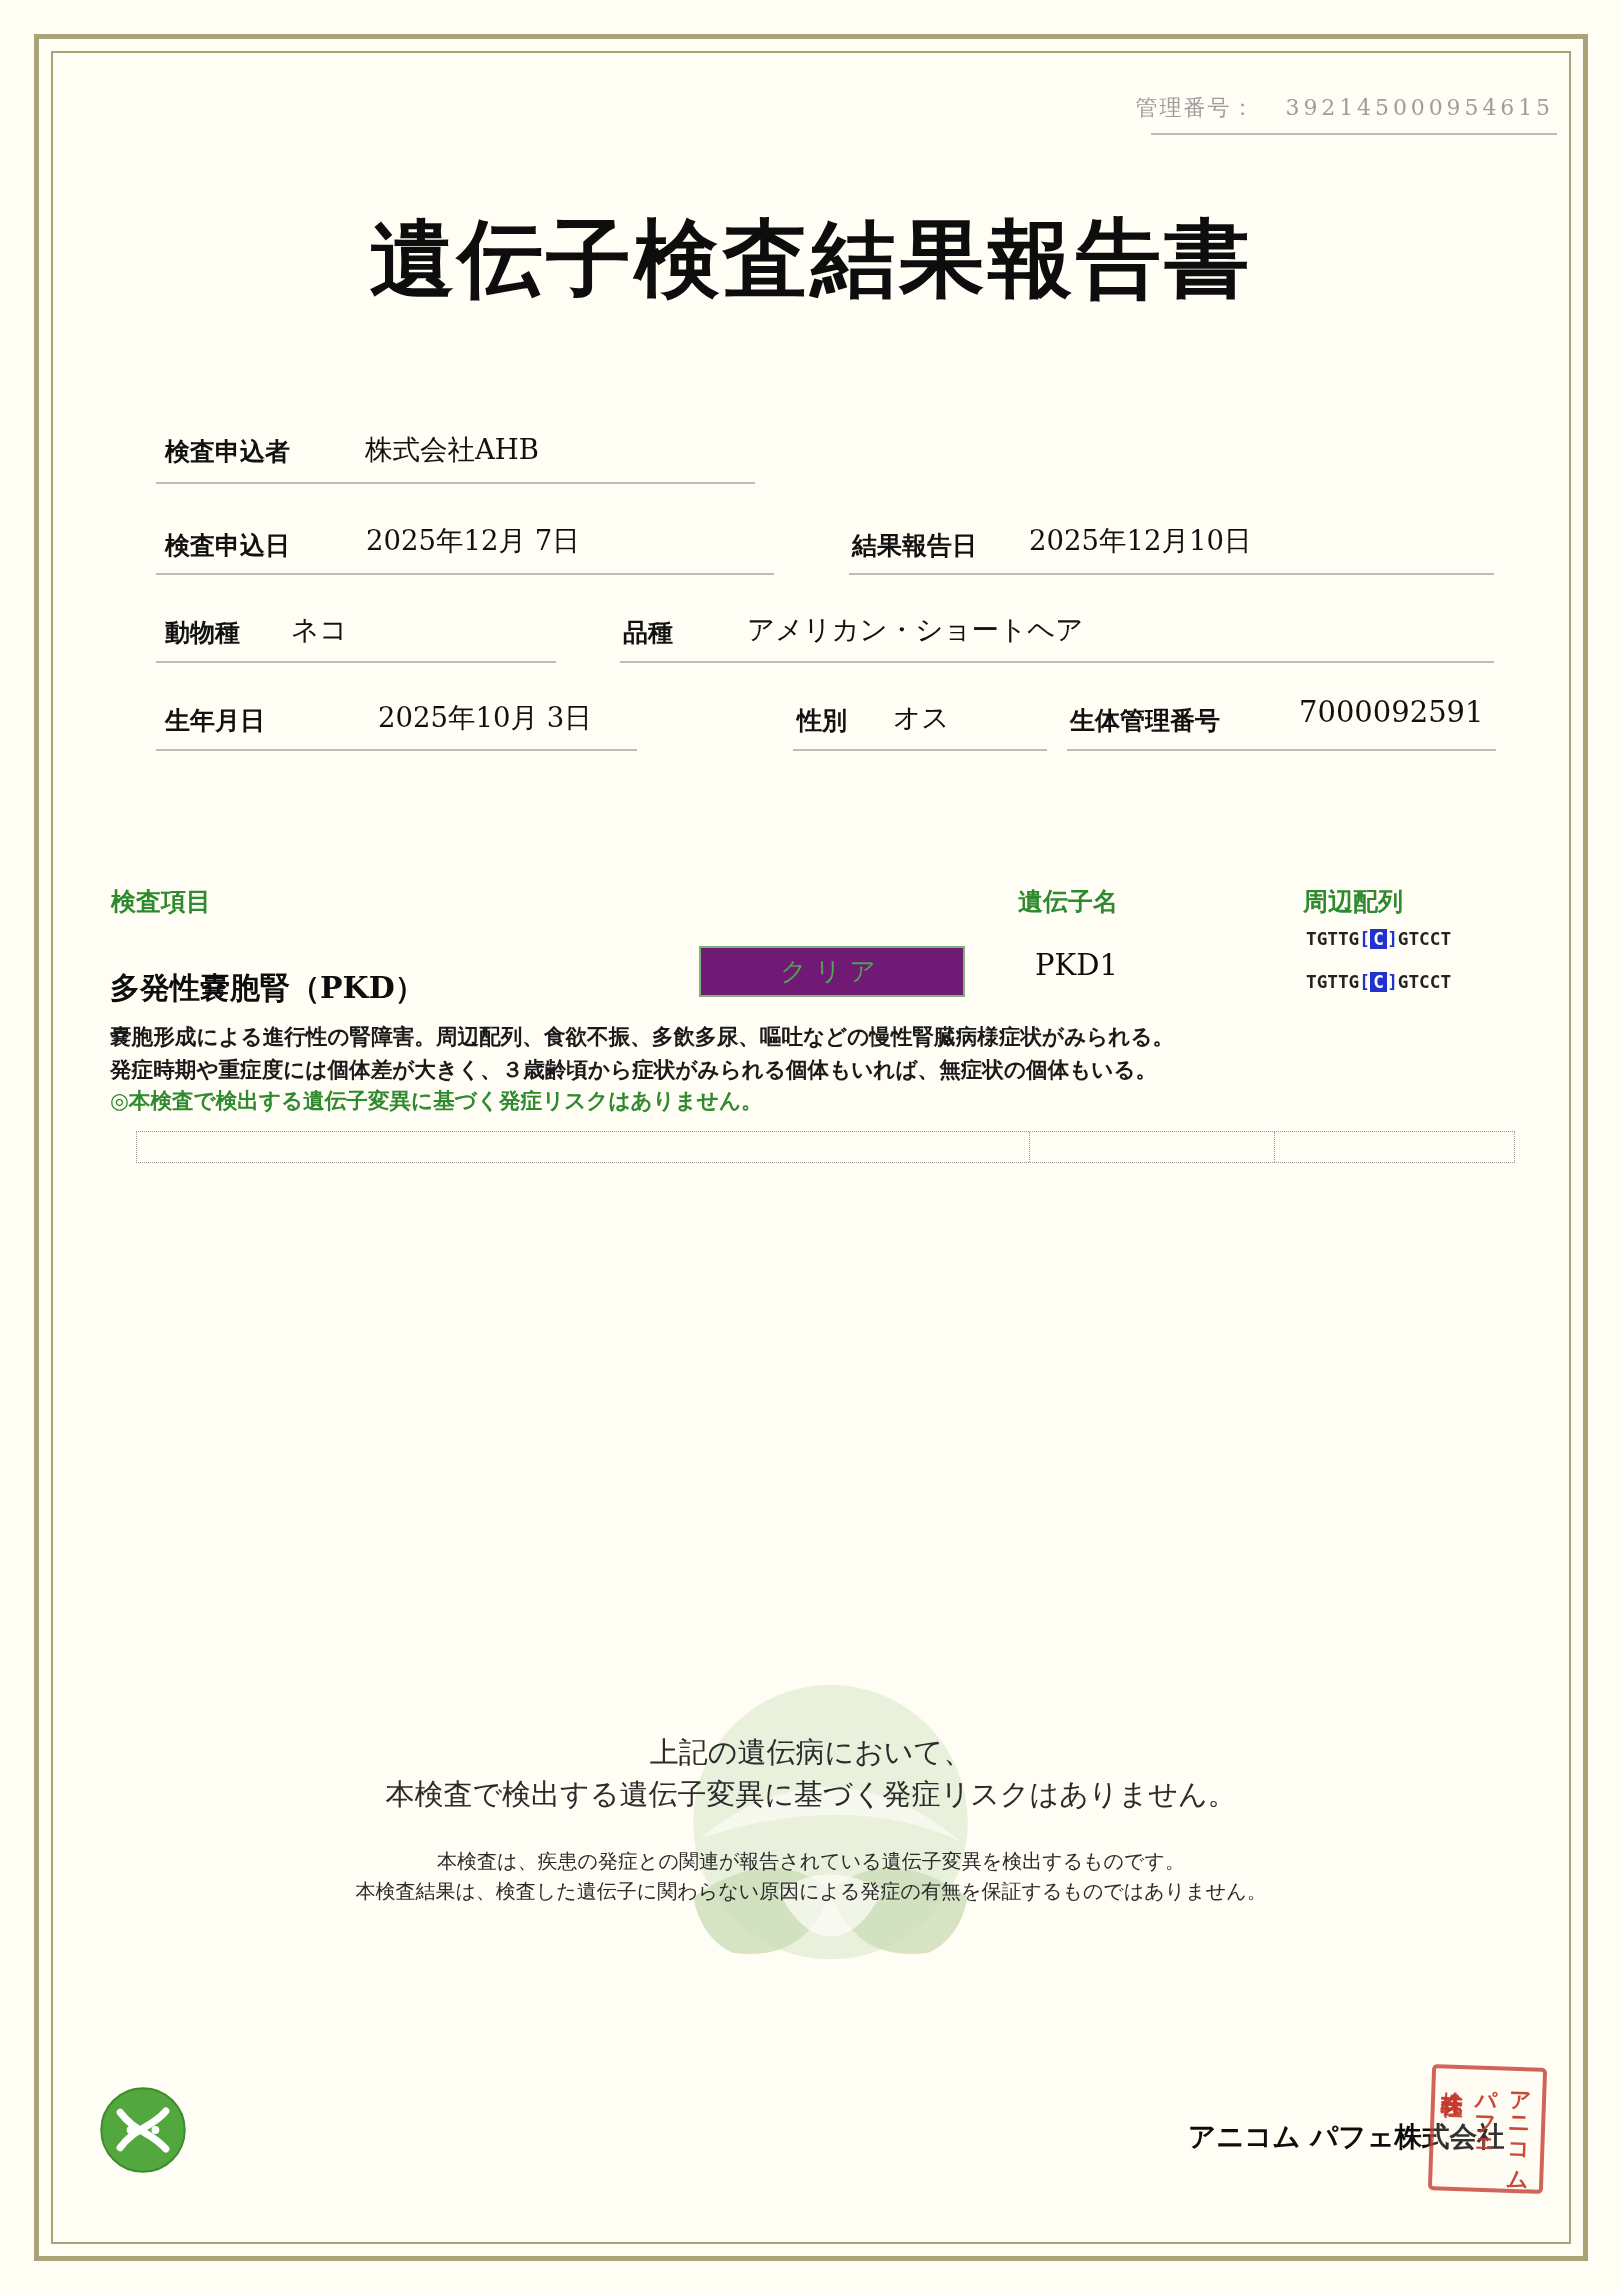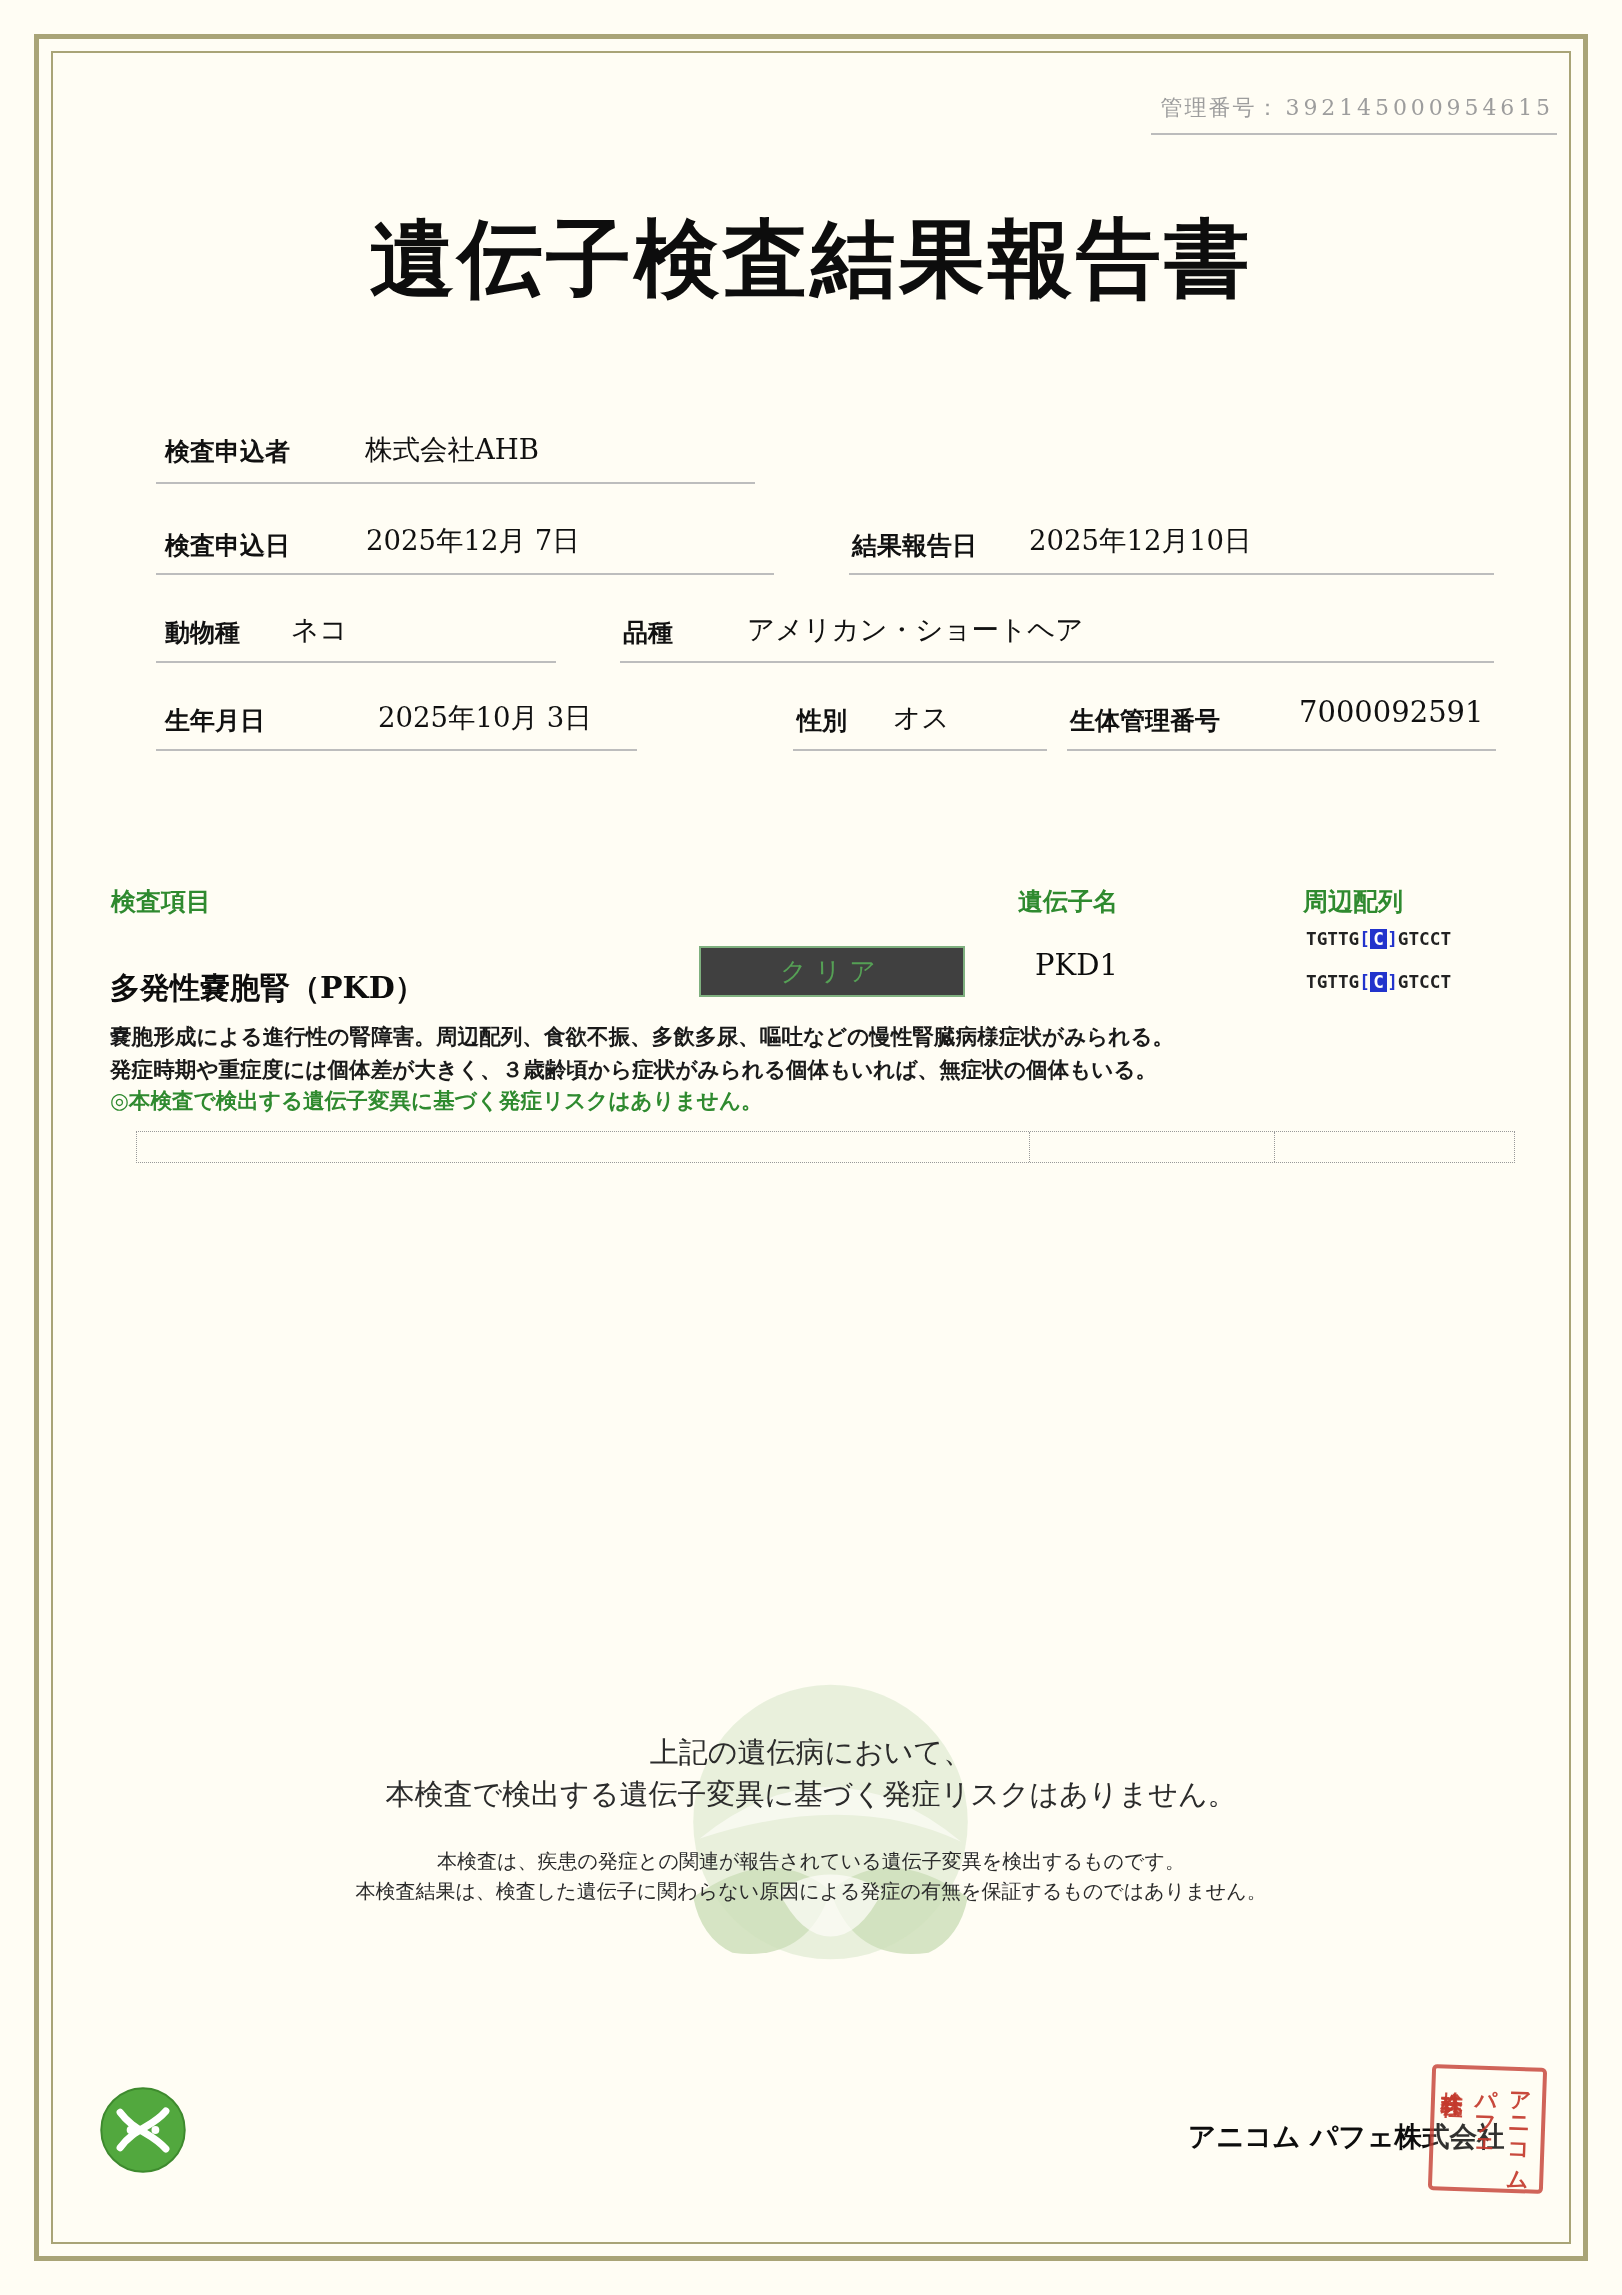--- a/index.html
+++ b/index.html
@@ -9,32 +9,32 @@
     width:1622px;height:2295px;
     background:#fffdf4;
     font-family:"DejaVu Serif","Liberation Serif",serif;
     color:#1a1a1a;
     overflow:hidden;
   }
   .frame-outer{position:absolute;inset:34px;border:5.9px solid #a9a477;pointer-events:none;}
   .frame-inner{position:absolute;inset:51px;border:2px solid #a9a477;pointer-events:none;}
   .abs{position:absolute;}
   .mgmt{top:93px;right:68px;font-size:22px;color:#9d9d9d;letter-spacing:2px;white-space:nowrap;}
-  .mgmt .num{margin-left:5px;letter-spacing:3.9px;}
+  .mgmt .num{margin-left:30px;letter-spacing:3.9px;}
   .mgmt-line{top:133px;right:65px;width:406px;border-top:2px solid #bcbcbc;height:0;}
   .title{top:202px;left:0;width:100%;text-align:center;font-size:85px;font-weight:700;letter-spacing:3.3px;color:#0d0d0d;}
   .label{font-size:25px;font-weight:700;color:#111;white-space:nowrap;}
   .value{font-size:27.5px;font-weight:400;color:#111;white-space:nowrap;}
   .uline{border-top:2px solid #bdbdbd;height:0;}
   .g-head{font-size:25px;font-weight:700;color:#2f8a2f;white-space:nowrap;}
   .item-name{font-size:30px;font-weight:700;color:#0d0d0d;white-space:nowrap;}
   .clear-box{
     width:262px;height:47px;border:2px solid #7fb07f;
     display:flex;align-items:center;justify-content:center;
-    color:#55a055;font-size:26px;letter-spacing:7.9px;background:#404040;
+    color:#55a055;font-size:26px;letter-spacing:7.9px;background:#701a75;
   }
   .gene{font-size:29px;color:#0d0d0d;white-space:nowrap;}
   .seq{font-family:"DejaVu Sans Mono","Liberation Mono",monospace;font-size:17.7px;font-weight:700;color:#222;white-space:nowrap;}
   .seq .br{color:#2233cc;}
   .seq .hl{background:#2233cc;color:#ffffff;padding:0 3.3px;}
   .desc{font-size:21.6px;font-weight:700;color:#1a1a1a;white-space:nowrap;}
   .desc.green{color:#2f8a2f;}
   .dotbox{border:1.3px dotted #999;background:transparent;}
   .dotv{position:absolute;top:0;bottom:0;border-left:1.3px dotted #999;width:0;}
   .sum-big{left:0;width:100%;text-align:center;font-family:"DejaVu Sans","Liberation Sans",sans-serif;font-size:29px;color:#2b2b2b;}

